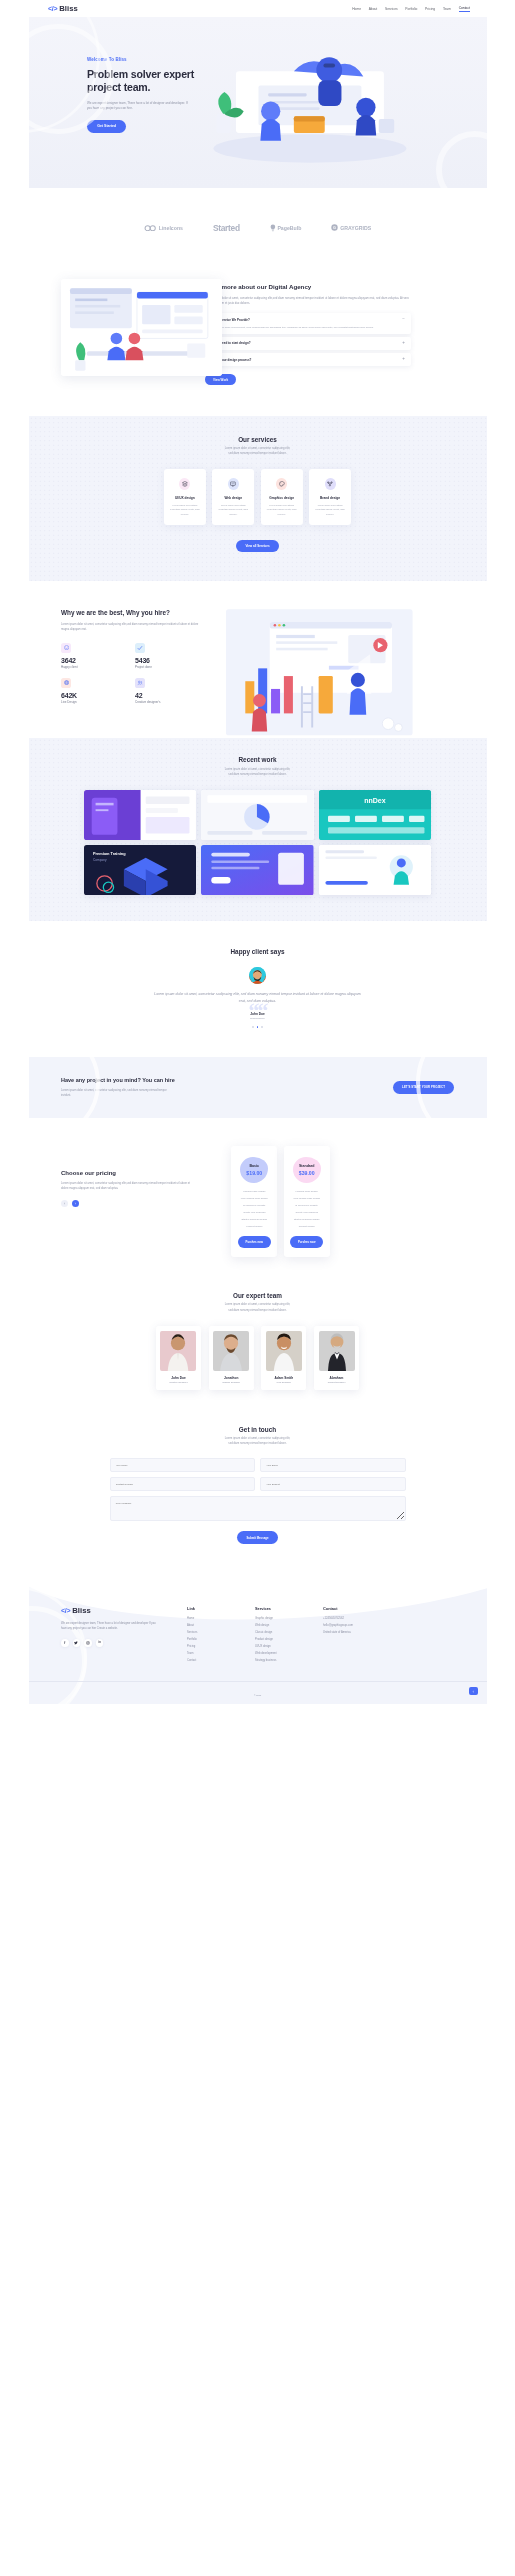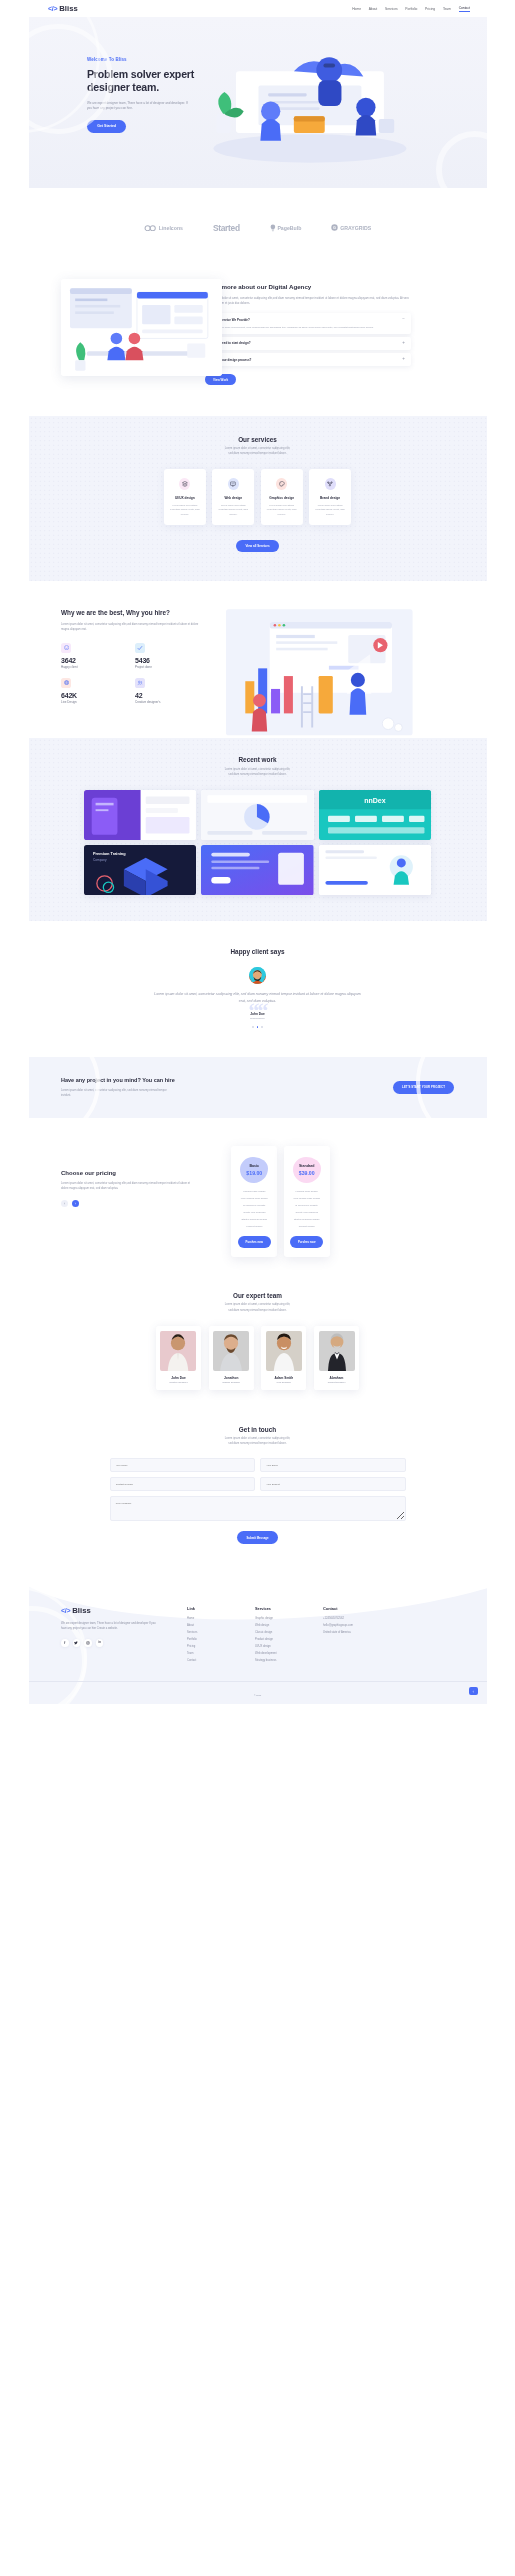--- a/index.html
+++ b/index.html
@@ -269,21 +269,21 @@
     </div>
   </div>
 
   <div class="hero">
     <div class="deco d1"></div>
     <div class="deco d2"></div>
     <div class="deco d3"></div>
     <div class="hero-inner">
       <div class="hero-left">
         <div class="hero-kicker">Welcome To Bliss</div>
-        <div class="hero-title">Problem solver expert designer team.</div>
+        <div class="hero-title">Problem solver expert project team.</div>
         <div class="hero-sub">We are expert designer team, There have a lot of designer and developer. If you have any project you can hire.</div>
         <button class="btn hero-btn">Get Started</button>
       </div>
       <div class="hero-right">
         <svg width="213" height="119" viewBox="0 0 330 185" style="position:absolute;left:-6.4px;top:-5.2px;">
           <ellipse cx="175" cy="150" rx="150" ry="22" fill="#e3e7f6"></ellipse>
           <rect x="60" y="30" width="230" height="96" rx="5" fill="#ffffff"></rect>
           <rect x="95" y="52" width="160" height="62" rx="3" fill="#eef1fa"></rect>
           <rect x="110" y="64" width="60" height="5" rx="2" fill="#cfd6ee"></rect>
           <rect x="110" y="76" width="95" height="4" rx="2" fill="#dde2f3"></rect>

